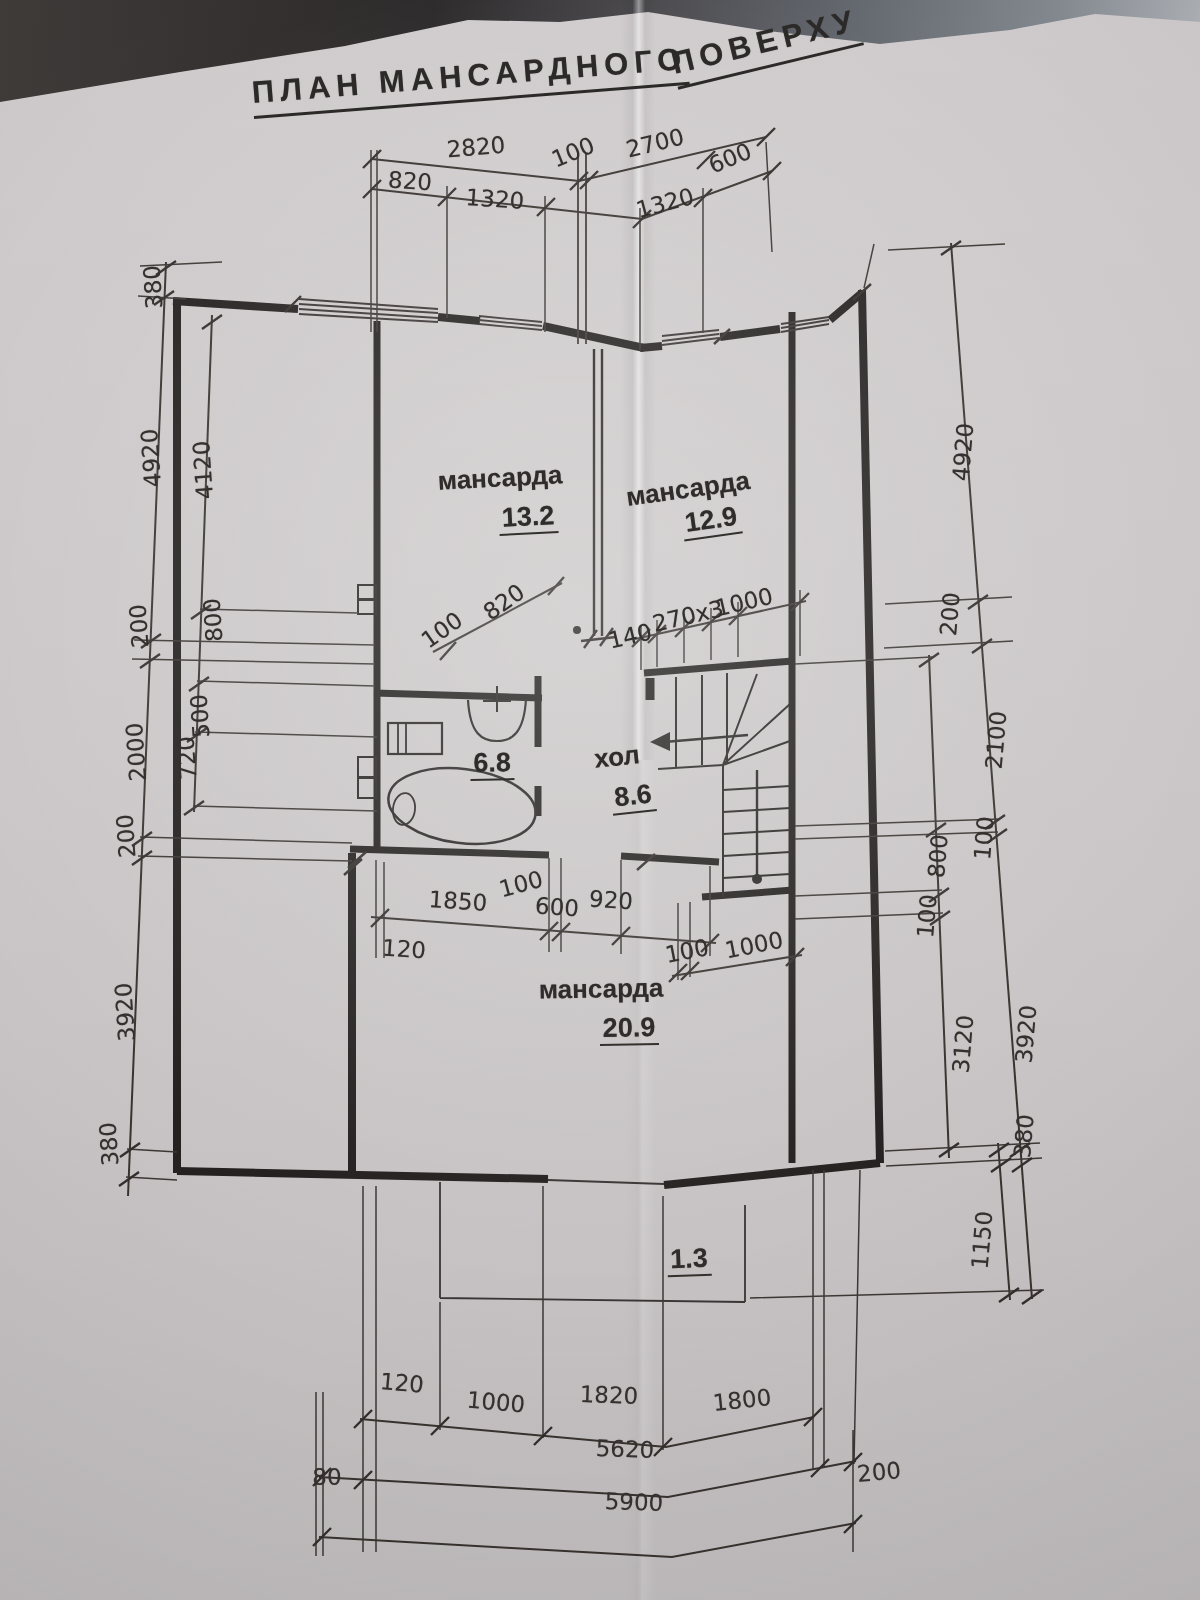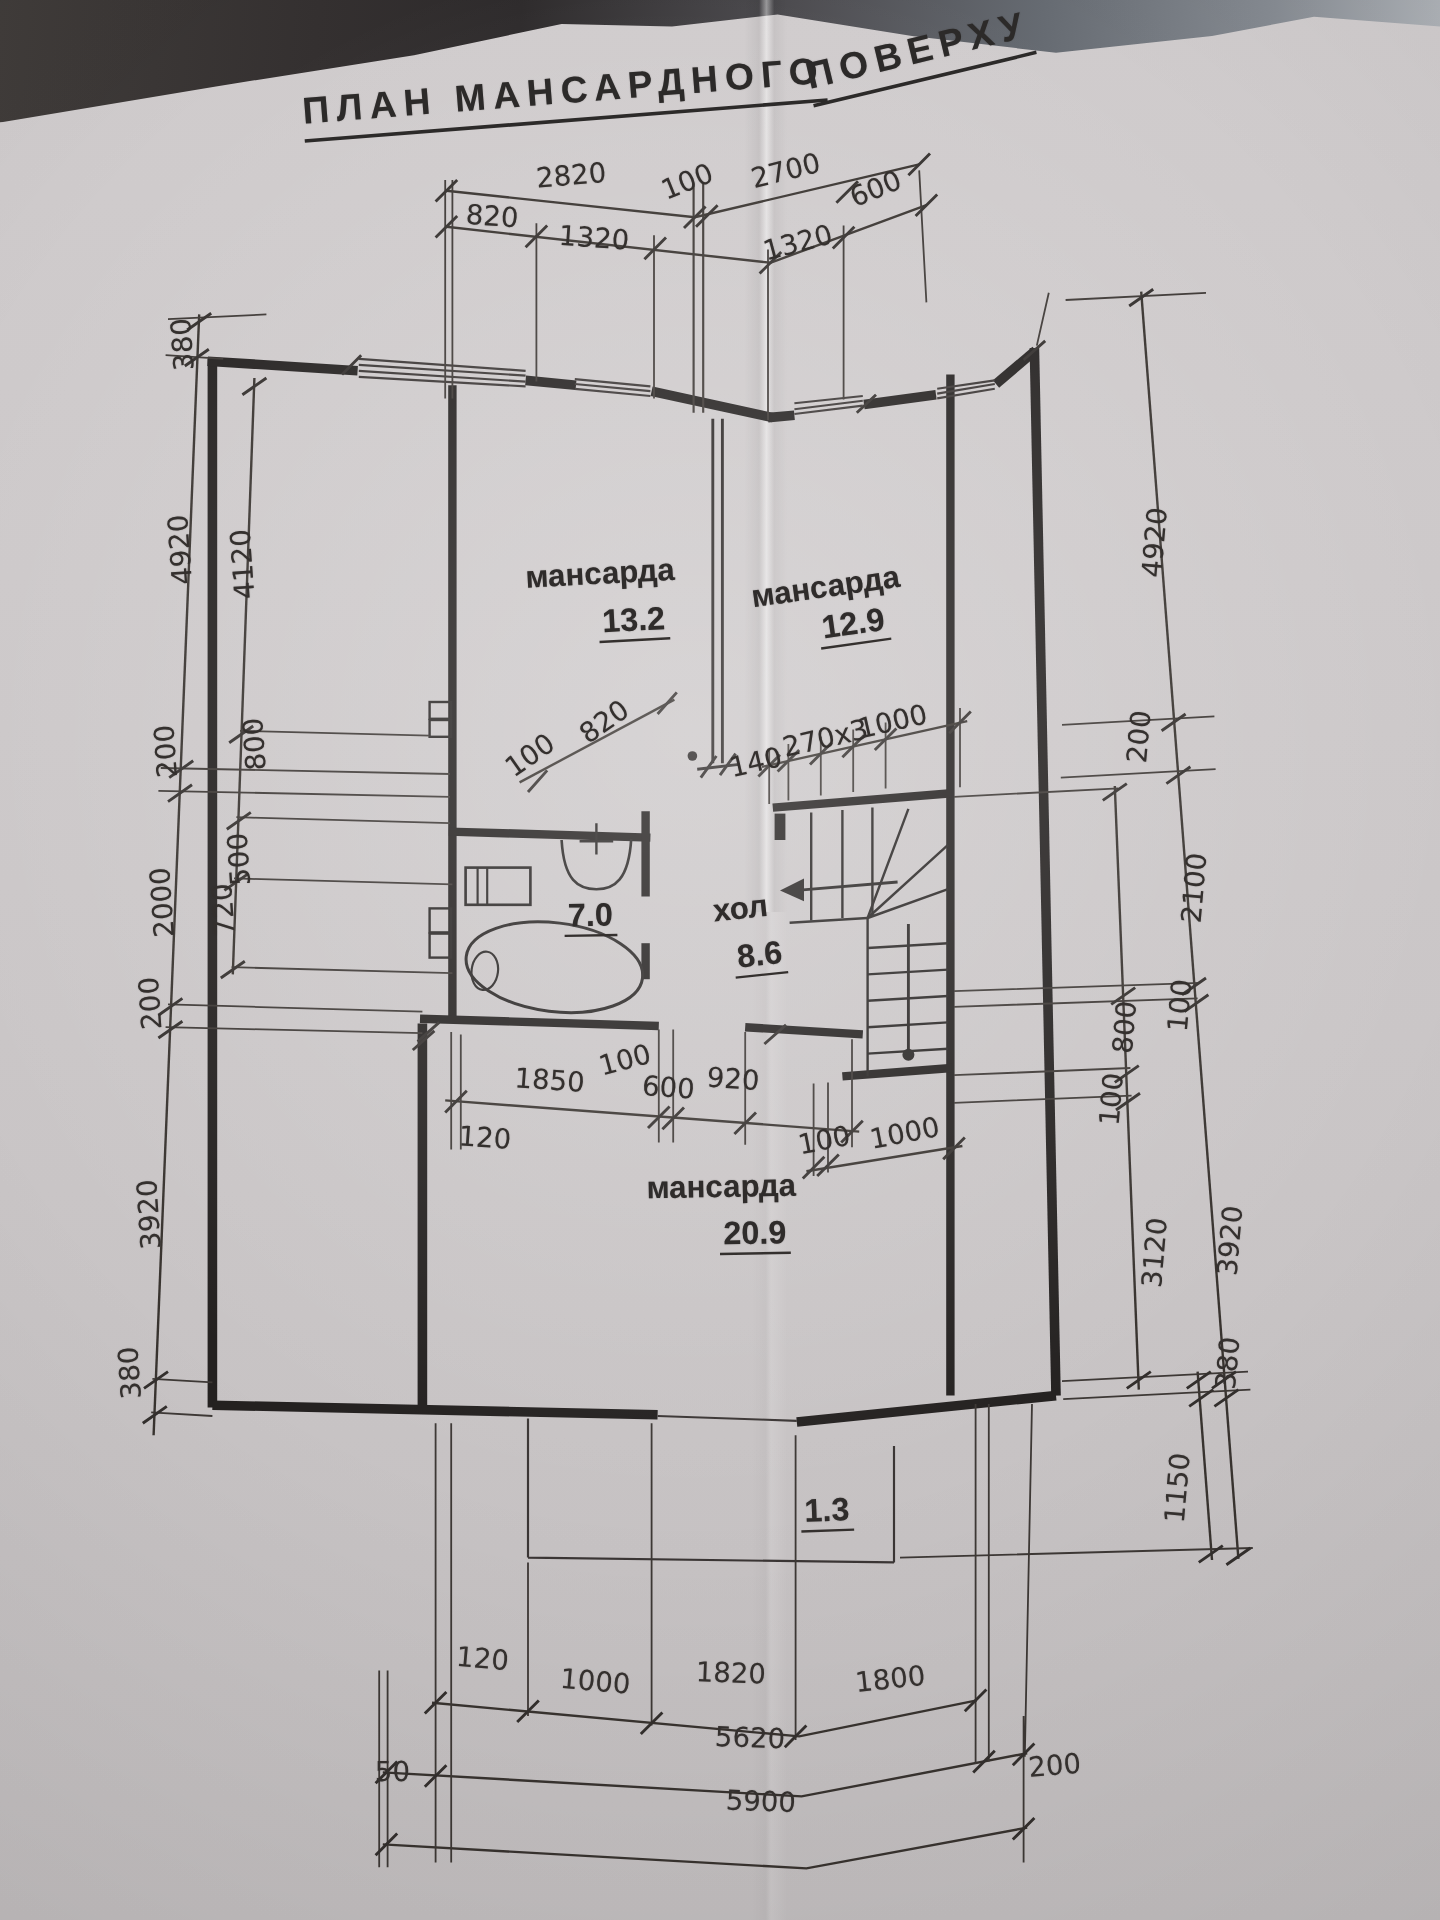--- a/index.html
+++ b/index.html
@@ -204,29 +204,29 @@
     <div class="lbl" style="left:611px;top:900px;--r:4deg">920</div>
     <div class="lbl" style="left:404px;top:949px;--r:4deg">120</div>
 
     <div class="lbl" style="left:687px;top:951px;--r:-11deg">100</div>
     <div class="lbl" style="left:754px;top:945px;--r:-11deg">1000</div>
 
     <div class="lbl" style="left:402px;top:1383px;--r:5deg">120</div>
     <div class="lbl" style="left:496px;top:1402px;--r:5deg">1000</div>
     <div class="lbl" style="left:609px;top:1395px;--r:2deg">1820</div>
     <div class="lbl" style="left:742px;top:1400px;--r:-6deg">1800</div>
-    <div class="lbl" style="left:327px;top:1477px;--r:0deg">50</div>
+    <div class="lbl" style="left:327px;top:1477px;--r:0deg">80</div>
     <div class="lbl" style="left:625px;top:1449px;--r:2deg">5620</div>
     <div class="lbl" style="left:879px;top:1472px;--r:-5deg">200</div>
     <div class="lbl" style="left:634px;top:1502px;--r:2deg">5900</div>
 
     <div class="room" style="left:500px;top:478px;--r:-3deg">мансарда</div>
     <div class="room" style="left:528px;top:517px;--r:-3deg"><span class="area">13.2</span></div>
     <div class="room" style="left:688px;top:489px;--r:-8deg">мансарда</div>
     <div class="room" style="left:711px;top:520px;--r:-8deg"><span class="area">12.9</span></div>
-    <div class="room" style="left:492px;top:763px;--r:-1deg"><span class="area">7.0</span></div>
+    <div class="room" style="left:492px;top:763px;--r:-1deg"><span class="area">6.8</span></div>
     <div class="room" style="left:617px;top:757px;--r:-6deg">хол</div>
     <div class="room" style="left:633px;top:796px;--r:-6deg"><span class="area">8.6</span></div>
     <div class="room" style="left:601px;top:989px;--r:-1deg">мансарда</div>
     <div class="room" style="left:629px;top:1028px;--r:-1deg"><span class="area">20.9</span></div>
     <div class="room" style="left:689px;top:1259px;--r:-2deg"><span class="area">1.3</span></div>
   </div>
 </div>
 
 </body></html>

